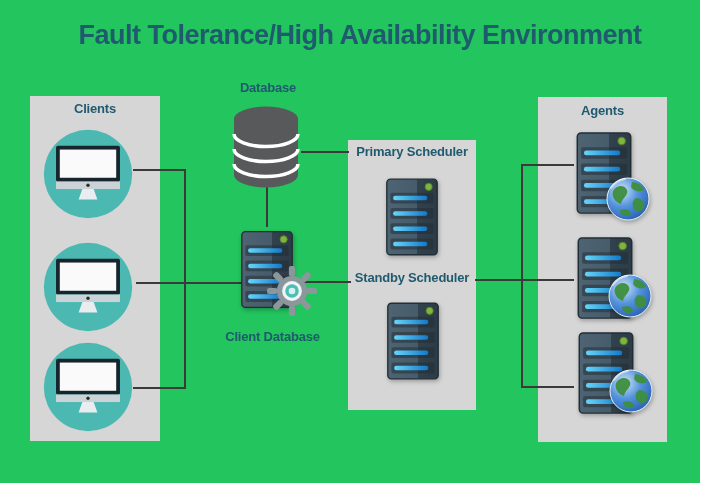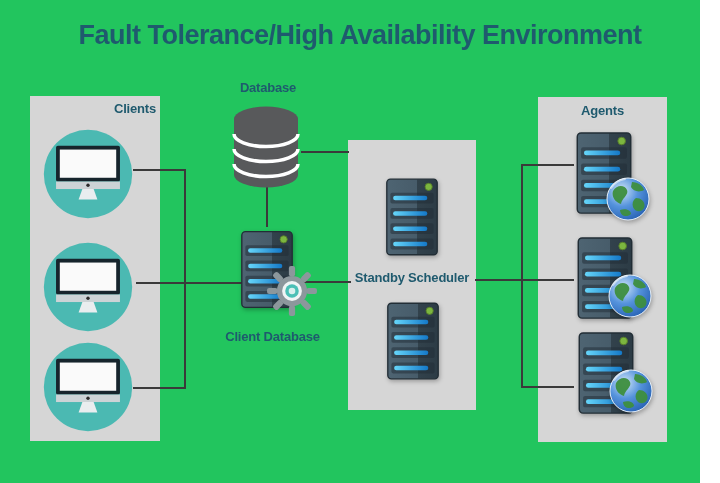--- a/index.html
+++ b/index.html
@@ -44,21 +44,21 @@
   .agent-2{left:574px;top:236px;width:62px;height:84px;}
   .agent-3{left:575px;top:331px;width:62px;height:84px;}
   .globe-1{left:605px;top:176px;width:46px;height:46px;z-index:4;}
   .globe-2{left:607px;top:273px;width:46px;height:46px;z-index:4;}
   .globe-3{left:608px;top:368px;width:46px;height:46px;z-index:4;}
 
   .lbl{
     position:absolute;z-index:5;font-weight:bold;font-size:13px;
     color:#1f5a6e;text-align:center;letter-spacing:-0.2px;
   }
-  .lbl-clients{left:30px;top:101px;width:130px;margin-left:40px;}
+  .lbl-clients{left:30px;top:101px;width:130px;}
   .lbl-agents{left:538px;top:103px;width:129px;}
   .lbl-database{left:223px;top:80px;width:90px;}
   .lbl-cm{left:205px;top:329px;width:135px;}
   .lbl-primary{left:348px;top:144px;width:128px;}
   .lbl-standby{left:346px;top:270px;width:132px;}
 </style>
 </head>
 <body>
 
 <svg width="0" height="0" style="position:absolute" aria-hidden="true">
@@ -205,16 +205,17 @@
   <svg class="icon shadow globe-2">
       <use href="#icon-globe" xlink:href="#icon-globe"></use>
     </svg>
   <svg class="icon shadow globe-3">
       <use href="#icon-globe" xlink:href="#icon-globe"></use>
     </svg>
 
   <div class="lbl lbl-clients">Clients</div>
   <div class="lbl lbl-database">Database</div>
   <div class="lbl lbl-cm">Client Database</div>
+  <div class="lbl lbl-primary">Primary Scheduler</div>
   <div class="lbl lbl-agents">Agents</div>
   <div class="lbl lbl-standby">Standby Scheduler</div>
 
 </div>
 
 </body></html>

